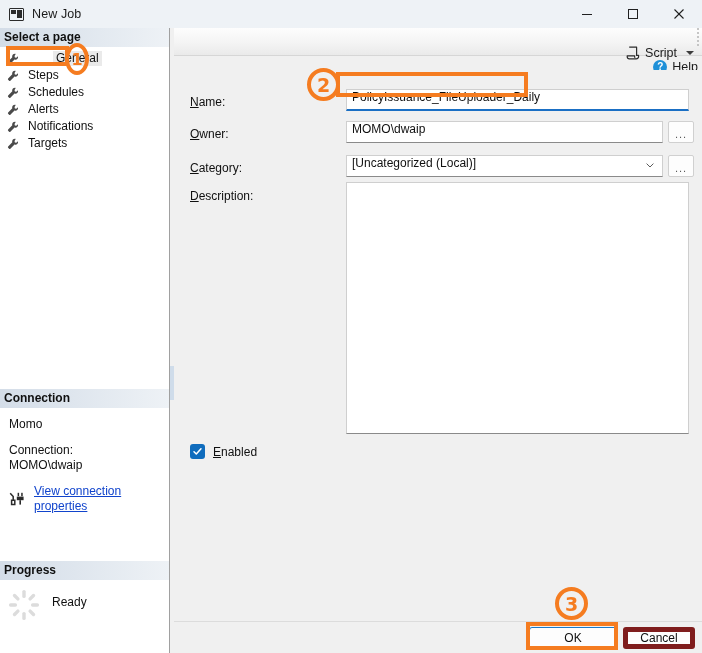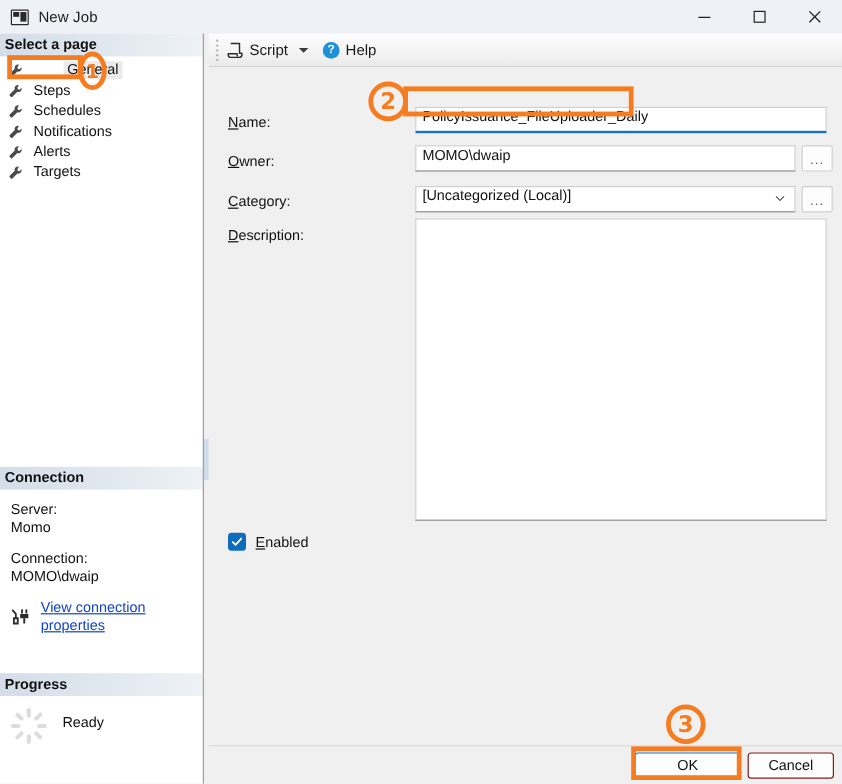--- a/index.html
+++ b/index.html
@@ -46,21 +46,21 @@
   .spinner{width:32px;height:32px;flex:0 0 32px;}
   .prog-text{font-size:12px;color:#101010;position:relative;top:-3px;}
 
   
   .splitter{position:absolute;left:169px;top:28px;width:5px;height:625px;background:#f0f0f0;border-left:1px solid #a0a0a0;box-sizing:border-box;}
   .splitter .grip{position:absolute;left:0;top:338px;width:4px;height:34px;background:#cfdcea;}
 
   
   .toolbar{position:absolute;left:174px;top:28px;width:528px;height:28px;
     background:linear-gradient(to bottom,#fdfdfd 0%,#f4f4f4 55%,#eaeaea 100%);
-    border-bottom:1px solid #d6d6d6;box-sizing:border-box;display:flex;align-items:center;}
+    border-bottom:1px solid #d6d6d6;box-sizing:border-box;display:flex;align-items:flex-end;flex-direction:column;}
   .tb-grip{width:8px;height:18px;margin-left:3px;display:flex;flex-direction:column;justify-content:center;align-items:center;gap:2px;}
   .tb-grip i{display:block;width:2px;height:2px;background:#b4b4b4;border-radius:50%;}
   .tb-item{display:flex;align-items:center;gap:5px;height:24px;padding:0 4px;font-size:12.5px;color:#1b1b1b;}
   .script-ico{width:14px;height:14px;}
   .caret{width:0;height:0;border-left:4px solid transparent;border-right:4px solid transparent;border-top:4px solid #3c3c3c;margin:0 4px;}
   .help-ico{width:14px;height:14px;border-radius:50%;background:#1e90d8;color:#fff;font-size:10px;font-weight:bold;display:flex;align-items:center;justify-content:center;line-height:1;}
 
   
   .formpane{position:absolute;left:174px;top:70px;width:528px;height:564px;background:#f0f0f0;}
   .lbl-col{position:absolute;left:16px;font-size:12px;color:#101010;}
@@ -73,21 +73,21 @@
   .chev{position:absolute;right:8px;top:7px;width:8px;height:5px;}
 
   .textarea{position:absolute;background:#fff;border:1px solid #cfcfcf;border-bottom-color:#8a8a8a;box-sizing:border-box;}
 
   .chk-row{position:absolute;left:16px;top:374px;display:flex;align-items:center;gap:8px;}
   .chkbox{width:15px;height:15px;border-radius:3px;background:#0f6cbd;display:flex;align-items:center;justify-content:center;}
   .chk-lbl{font-size:12px;color:#101010;}
 
   
   .footer{position:absolute;left:174px;top:621px;width:528px;height:32px;background:#f0f0f0;border-top:1px solid #dcdcdc;box-sizing:border-box;}
-  .btn{position:absolute;top:5px;height:22px;background:#fdfdfd;border:1px solid #7f1d1d;border-radius:3px;box-sizing:border-box;
+  .btn{position:absolute;top:5px;height:22px;background:#fdfdfd;border:5px solid #7f1d1d;border-radius:3px;box-sizing:border-box;
        font-size:12px;color:#101010;display:flex;align-items:center;justify-content:center;}
   .btn.default{border:1.6px solid #1a79c8;}
 
   
   .anno-box{position:absolute;border:4px solid #f57c20;box-sizing:border-box;pointer-events:none;}
   .anno-ellipse{position:absolute;border:4px solid #f57c20;border-radius:50%;box-sizing:border-box;
        color:#f57c20;font-weight:bold;display:flex;align-items:center;justify-content:center;
        font-family:"DejaVu Sans",sans-serif;pointer-events:none;}
 </style>
 </head>
@@ -140,41 +140,40 @@
       <div class="page-item">
         <svg class="wrench" viewBox="0 0 14 13">
           <path d="M9.4 1.0c-1.7-.5-3.4.5-3.8 2.2-.1.5-.1 1 .1 1.5L1.2 9.2c-.4.4-.4 1 0 1.4l1 1c.4.4 1 .4 1.4 0l4.5-4.5c.5.2 1 .2 1.5.1 1.7-.4 2.7-2.1 2.2-3.8l-1.8 1.8-1.5-.4-.4-1.5L9.4 1.0z" fill="#4a4a4a"></path>
         </svg>
         <span class="lbl">Schedules</span>
       </div>
       <div class="page-item">
         <svg class="wrench" viewBox="0 0 14 13">
           <path d="M9.4 1.0c-1.7-.5-3.4.5-3.8 2.2-.1.5-.1 1 .1 1.5L1.2 9.2c-.4.4-.4 1 0 1.4l1 1c.4.4 1 .4 1.4 0l4.5-4.5c.5.2 1 .2 1.5.1 1.7-.4 2.7-2.1 2.2-3.8l-1.8 1.8-1.5-.4-.4-1.5L9.4 1.0z" fill="#4a4a4a"></path>
         </svg>
+        <span class="lbl">Alerts</span>
+      </div>
+      <div class="page-item">
+        <svg class="wrench" viewBox="0 0 14 13">
+          <path d="M9.4 1.0c-1.7-.5-3.4.5-3.8 2.2-.1.5-.1 1 .1 1.5L1.2 9.2c-.4.4-.4 1 0 1.4l1 1c.4.4 1 .4 1.4 0l4.5-4.5c.5.2 1 .2 1.5.1 1.7-.4 2.7-2.1 2.2-3.8l-1.8 1.8-1.5-.4-.4-1.5L9.4 1.0z" fill="#4a4a4a"></path>
+        </svg>
         <span class="lbl">Notifications</span>
-      </div>
-      <div class="page-item">
-        <svg class="wrench" viewBox="0 0 14 13">
-          <path d="M9.4 1.0c-1.7-.5-3.4.5-3.8 2.2-.1.5-.1 1 .1 1.5L1.2 9.2c-.4.4-.4 1 0 1.4l1 1c.4.4 1 .4 1.4 0l4.5-4.5c.5.2 1 .2 1.5.1 1.7-.4 2.7-2.1 2.2-3.8l-1.8 1.8-1.5-.4-.4-1.5L9.4 1.0z" fill="#4a4a4a"></path>
-        </svg>
-        <span class="lbl">Alerts</span>
       </div>
       <div class="page-item">
         <svg class="wrench" viewBox="0 0 14 13">
           <path d="M9.4 1.0c-1.7-.5-3.4.5-3.8 2.2-.1.5-.1 1 .1 1.5L1.2 9.2c-.4.4-.4 1 0 1.4l1 1c.4.4 1 .4 1.4 0l4.5-4.5c.5.2 1 .2 1.5.1 1.7-.4 2.7-2.1 2.2-3.8l-1.8 1.8-1.5-.4-.4-1.5L9.4 1.0z" fill="#4a4a4a"></path>
         </svg>
         <span class="lbl">Targets</span>
       </div>
     </div>
 
     <div class="conn-block">
       <div class="sec-head">Connection</div>
       <div class="conn-body">
         <div class="grp">
-          <div>Server:</div>
           <div>Momo</div>
         </div>
         <div class="grp">
           <div>Connection:</div>
           <div>MOMO\dwaip</div>
         </div>
         <div class="conn-link-row">
           <svg class="plug-icon" viewBox="0 0 18 14">
             <path d="M1.2 1.2 L4.2 4.6 L4.2 8.2 L2.6 8.2 L2.6 12.6 L5.8 12.6 L5.8 8.2 L4.2 8.2" fill="none" stroke="#2b2b2b" stroke-width="1.5"></path>
             <rect x="8.6" y="0.8" width="1.5" height="3.4" fill="#2b2b2b"></rect>

